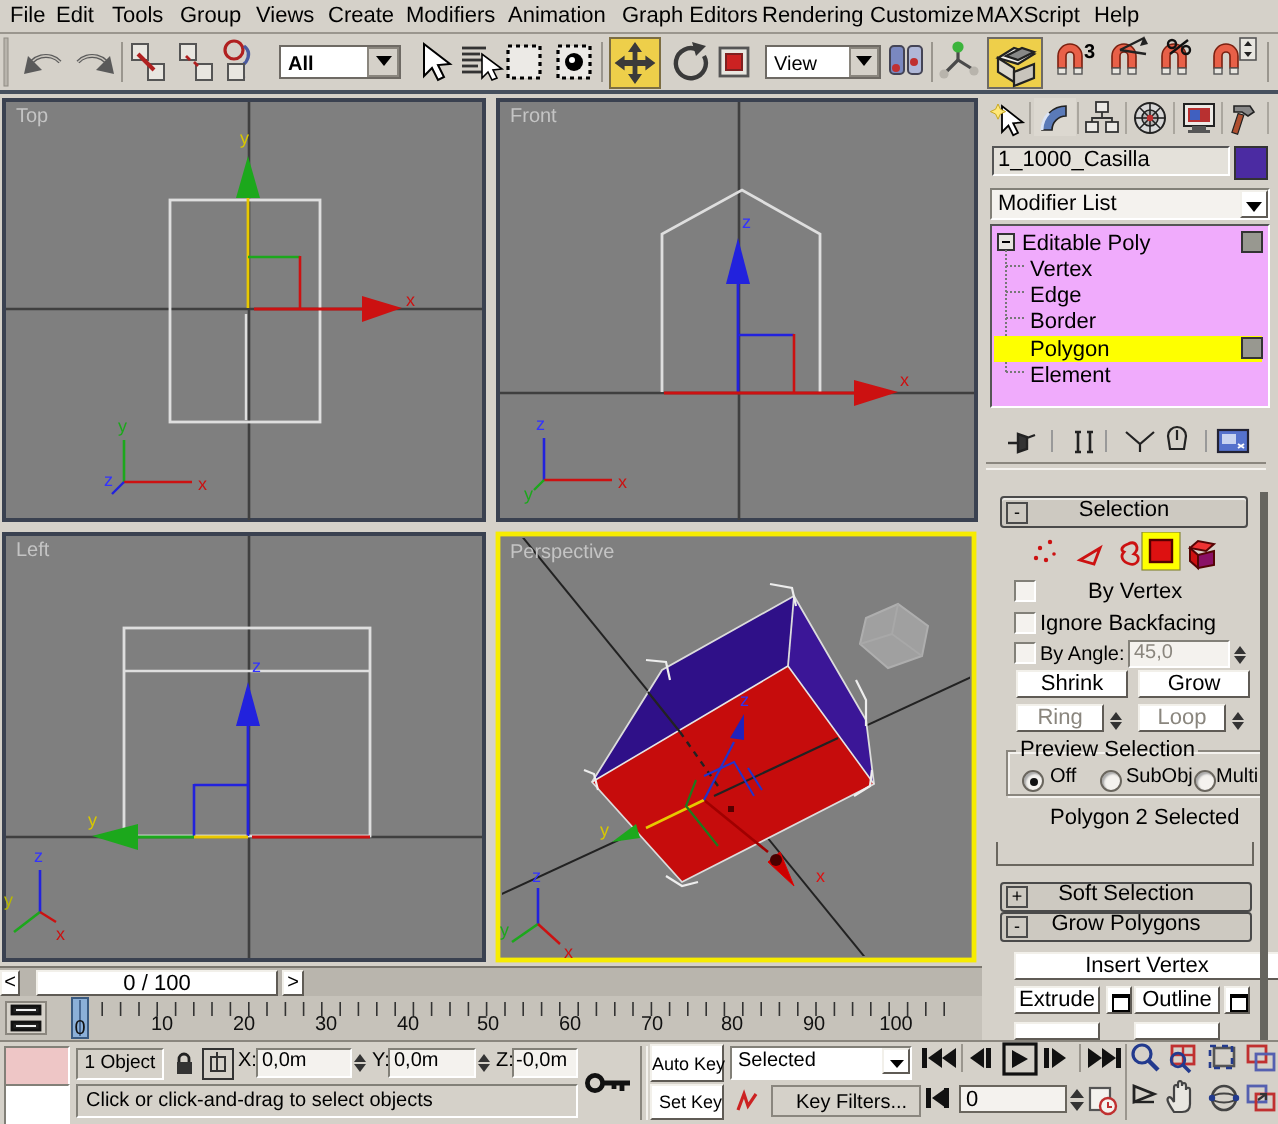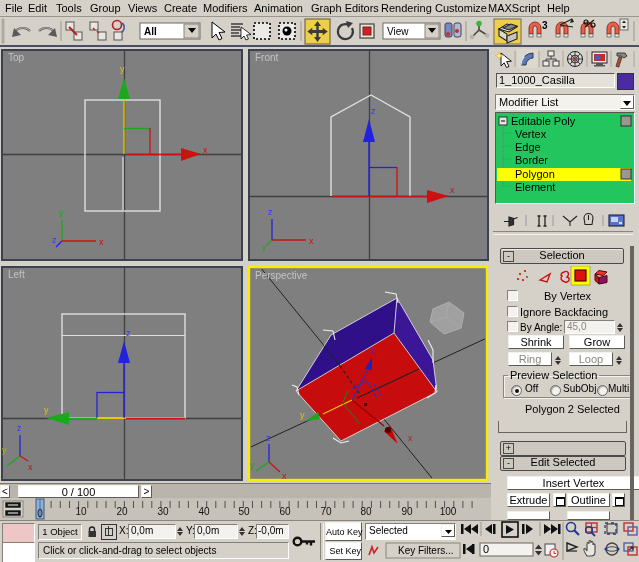--- a/index.html
+++ b/index.html
@@ -348,21 +348,21 @@
 
 <div class="abs sunken" style="left:4px;top:47px;width:138px;height:14px;background:#f4f2ee;">
         <span style="position:absolute;left:3px;top:1px;">Modifier List</span>
 <div class="abs btn" style="right:0px;top:0px;width:14px;height:14px;">
           <svg width="12" height="12" viewBox="0 0 12 12" style="position:absolute;left:0;top:1px">
             <path d="M2 4 l4 5 l4 -5 z" fill="#000"></path>
           </svg>
         </div>
 </div>
 
-<div class="abs sunken" style="left:4px;top:65px;width:138px;height:90px;background:#22c55e;border-color:#555 #fff #fff #555;">
+<div class="abs sunken" style="left:4px;top:65px;width:138px;height:90px;background:#f0abfc;border-color:#555 #fff #fff #555;">
 <svg width="136" height="88" viewBox="0 0 136 88" xmlns="http://www.w3.org/2000/svg" style="display:block">
 <g font-family="Liberation Sans" font-size="11">
 <rect x="3" y="4" width="8" height="8" fill="#e8e6e0" stroke="#333"></rect>
 <line x1="5" y1="8" x2="9" y2="8" stroke="#000"></line>
 <text x="15" y="12" fill="#000">Editable Poly</text>
 <rect x="125" y="3" width="10" height="10" fill="#989890" stroke="#333"></rect>
 <line x1="7" y1="12" x2="7" y2="73" stroke="#777" stroke-dasharray="1,1"></line>
 <g stroke="#777" stroke-dasharray="1,1">
               <line x1="7" y1="20" x2="16" y2="20"></line>
               <line x1="7" y1="33" x2="16" y2="33"></line>
@@ -456,24 +456,25 @@
       </div>
 <div class="abs" style="left:106px;top:338px;">
         <span class="radio"></span>
         <span style="position:absolute;left:11px;top:-2px;font-size:10px;">Multi</span>
       </div>
 <div class="abs" style="left:34px;top:356px;width:124px;">Polygon 2 Selected</div>
 <div class="abs" style="left:7px;top:374px;width:127px;height:11px;border:1px solid #6a665e;border-top:none;"></div>
 
 <div class="abs rollhead" style="left:9px;top:394px;">
         <div class="pm">+</div>
+        <div class="rt">Soft Selection</div>
       </div>
 <div class="abs rollhead" style="left:9px;top:409px;">
         <div class="pm">-</div>
-        <div class="rt">Edit Selected</div>
+        <div class="rt">Grow Polygons</div>
       </div>
 <div class="abs btn" style="left:16px;top:429px;width:133px;height:14px;text-align:center;">Insert Vertex</div>
 <div class="abs btn" style="left:16px;top:446px;width:43px;height:14px;text-align:center;">Extrude</div>
 <div class="abs btn" style="left:62px;top:446px;width:13px;height:14px;">
         <div style="position:absolute;left:2px;top:3px;width:7px;height:6px;border:1px solid #000;border-top-width:2px;"></div>
       </div>
 <div class="abs btn" style="left:76px;top:446px;width:43px;height:14px;text-align:center;">Outline</div>
 <div class="abs btn" style="left:121px;top:446px;width:13px;height:14px;">
         <div style="position:absolute;left:2px;top:3px;width:7px;height:6px;border:1px solid #000;border-top-width:2px;"></div>
       </div>

